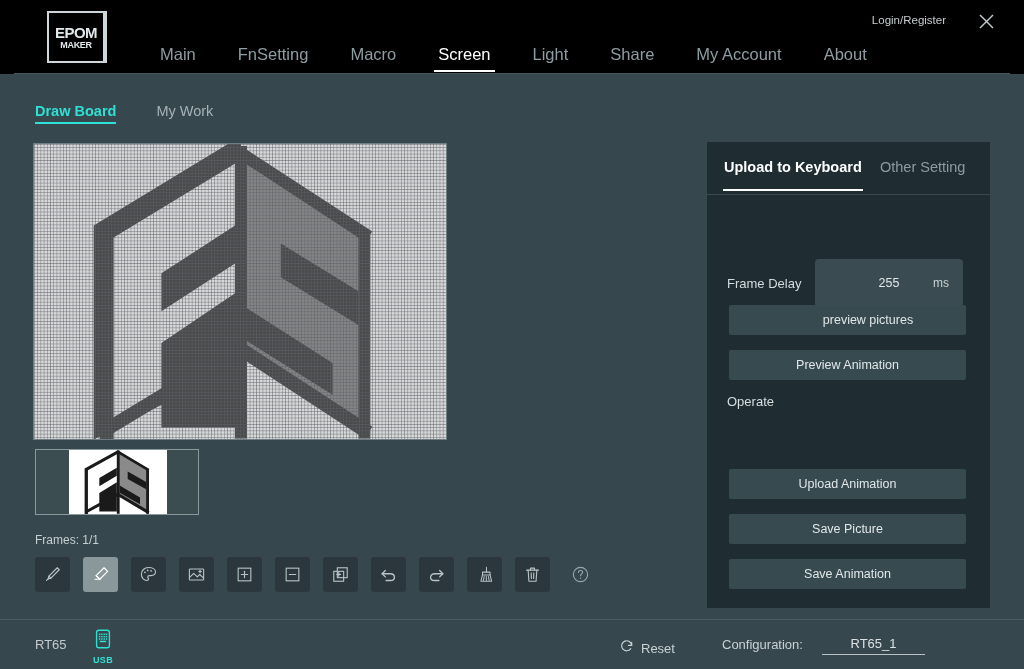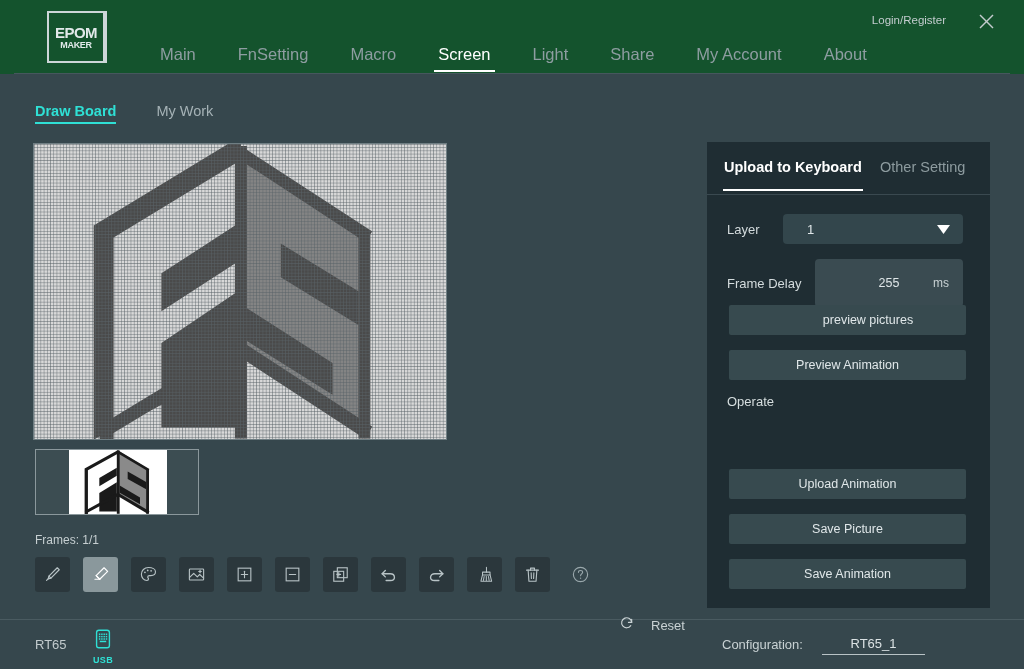--- a/index.html
+++ b/index.html
@@ -5,21 +5,21 @@
   * { box-sizing: border-box; margin: 0; padding: 0; }
   html, body {
     width: 1024px; height: 669px;
     background: #36474d;
     font-family: "Liberation Sans", sans-serif;
     overflow: hidden;
   }
   #app { position: relative; width: 1024px; height: 669px; background: #36474d; }
 
   
-  .topbar { position: absolute; left: 0; top: 0; width: 1024px; height: 74px; background: #14532d; }
+  .topbar { position: absolute; left: 0; top: 0; width: 1024px; height: 74px; background: #000000; }
   .logo-box {
     position: absolute; left: 47px; top: 11px; width: 58px; height: 52px;
     border: 2px solid #cdd6d8; display: flex; flex-direction: column;
     align-items: center; justify-content: center; gap: 1px;
   }
   .logo-l1 { font-size: 15px; letter-spacing: -0.5px; color: #e2e9ea; font-weight: 700; line-height: 15px; font-family: "Liberation Sans", sans-serif; }
   .logo-l2 { font-size: 9px; letter-spacing: -0.3px; color: #e2e9ea; font-weight: 700; line-height: 9px; }
   .logo-tail { position: absolute; left: 95px; top: 11px; width: 12px; height: 52px; border: 2px solid #cdd6d8; border-left: none; }
 
   .nav { position: absolute; left: 160px; top: 40px; height: 32px; display: flex; align-items: flex-end; }
@@ -114,21 +114,21 @@
     display: flex; align-items: center; justify-content: center;
   }
   .operate-label { position: absolute; left: 20px; top: 252px; font-size: 13px; color: #d6dedf; }
 
   
   .bottombar { position: absolute; left: 0; top: 619px; width: 1024px; height: 50px; background: #36474d; }
   .bottom-sep { position: absolute; left: 0; top: 0; width: 1024px; height: 1px; background: #4a5b61; }
   .dev-name { position: absolute; left: 35px; top: 637px; font-size: 13px; color: #c2cbcd; }
   .usb-icon-wrap { position: absolute; left: 92px; top: 628px; display: flex; flex-direction: column; align-items: center; cursor: pointer; }
   .usb-label { font-size: 9px; color: #2fe0d5; font-weight: 700; margin-top: 1px; letter-spacing: 0.3px; }
-  .reset-btn { position: absolute; left: 620px; top: 616px; display: flex; align-items: center; gap: 17px; cursor: pointer; }
+  .reset-btn { position: absolute; left: 620px; top: 639px; display: flex; align-items: center; gap: 7px; cursor: pointer; }
   .reset-label { font-size: 13px; color: #c9d2d4; }
   .config-label { position: absolute; left: 722px; top: 637px; font-size: 13px; color: #c9d2d4; }
   .config-field { position: absolute; left: 822px; top: 634px; width: 103px; height: 21px; border-bottom: 1.5px solid #b9c3c6; }
   .config-val { position: absolute; left: 0; right: 0; top: 2px; text-align: center; font-size: 13px; color: #dbe2e4; }
 </style>
 </head>
 <body>
 
 <div id="app">
 
@@ -319,31 +319,20 @@
     </div>
   </div>
 
   <div class="panel">
 
     <div class="panel-tabs">
       <div class="panel-tab t1 active">Upload to Keyboard</div>
       <div class="panel-tab t2">Other Setting</div>
     </div>
 
-    <div class="row" style="left:20px; top:72px; width:243px;">
-      <div class="row-label" style="width:56px;">Layer</div>
-      <div class="select-box" style="width:180px;">
-        <span class="select-val">1</span>
-        <span class="select-arrow">
-          <svg width="13" height="9" viewBox="0 0 13 9">
-              <polygon points="0,0 13,0 6.5,9" fill="#ffffff"></polygon>
-            </svg>
-        </span>
-      </div>
-    </div>
 
     <div class="row" style="left:20px; top:117px; width:243px;">
       <div class="row-label" style="width:88px;">Frame Delay</div>
       <div class="input-box" style="width:148px;">
         <span class="input-val">255</span>
         <span class="input-unit">ms</span>
       </div>
     </div>
 
     <button class="pbtn" style="top:163px;padding-left:41px;">preview pictures</button>

